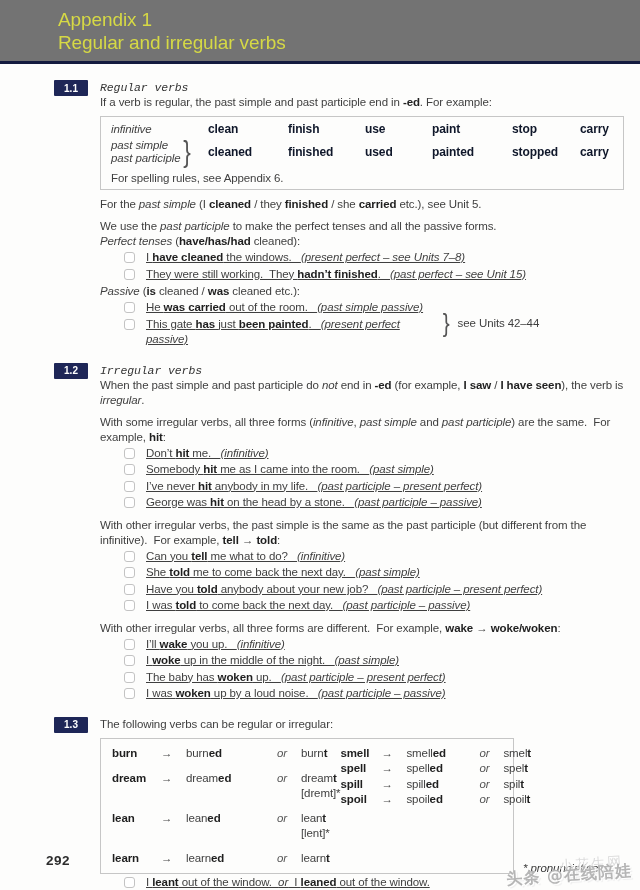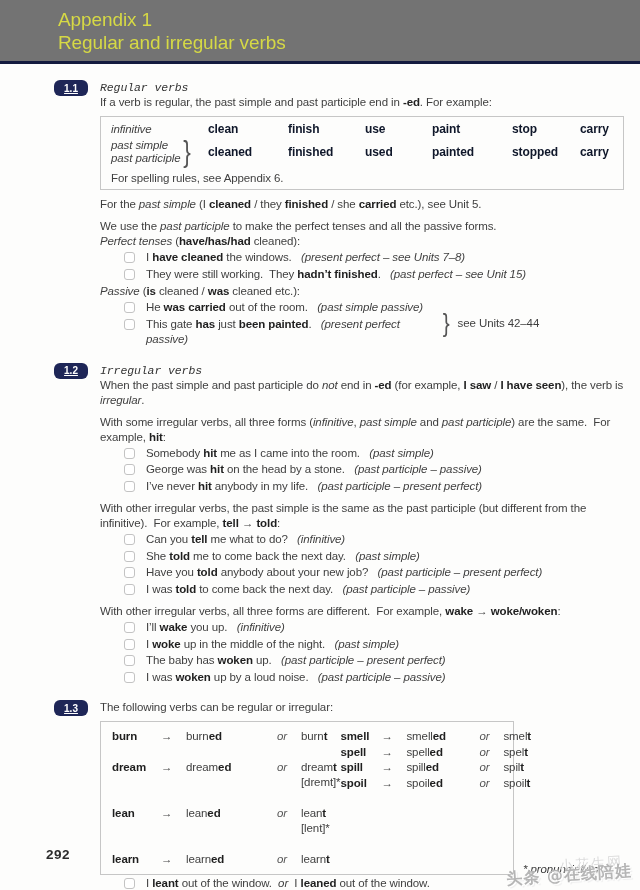--- a/index.html
+++ b/index.html
@@ -13,58 +13,58 @@
   .i{font-style:italic;}
   
   .hdr{background:#737373;color:#d6d945;height:64px;box-sizing:border-box;
        padding:8px 0 0 58px;border-bottom:3px solid #141b3f;}
   .hdr .t1{font-size:19px;line-height:23px;}
   .hdr .t2{font-size:19px;line-height:24px;}
   
   .content{padding:0 16px 0 100px;box-sizing:border-box;width:640px;}
   .sec{position:relative;}
   .badge{position:absolute;left:-46px;top:0px;background:#1e2657;color:#fff;
-         width:34px;height:16px;border-radius:6px;display:flex;align-items:center;
-         justify-content:center;font-size:10px;font-weight:bold;letter-spacing:0;text-decoration:underline;}
+         width:34px;height:16px;border-radius:1px;display:flex;align-items:center;
+         justify-content:center;font-size:10px;font-weight:bold;letter-spacing:0;}
   .sechead{font-style:italic;color:#333;font-family:Liberation Mono, monospace;}
   .para{margin-top:7px;}
   .tight{margin-top:0;}
   
-  .item{display:flex;gap:11px;padding-left:24px;margin-top:1px;line-height:15.5px;}
+  .item{display:flex;gap:11px;padding-left:24px;margin-top:1px;line-height:15.5px;text-decoration:underline;}
   .cb{width:9px;height:9px;border:1.5px solid #c3c3c3;border-radius:3px;
       flex:none;margin-top:2px;background:#fff;}
   
   .vtable{border:1.5px solid #c6c6c6;margin-top:6px;padding:5px 10px 3px 10px;}
   .vrow{display:grid;grid-template-columns:97px 80px 77px 67px 80px 68px auto;
         align-items:center;}
   .vrow .vb{font-weight:bold;color:#0f172a;font-size:12px;}
   .lblwrap{display:flex;align-items:center;gap:2px;}
   .lbl{font-style:italic;line-height:13px;}
   .brace{font-size:30px;font-weight:100;color:#555;transform:scaleX(0.75);line-height:30px;}
   .vnote{margin-top:3px;line-height:16px;}
   
   .pasv{display:flex;align-items:center;}
   .pasv .items{width:340px;}
   .units{display:flex;align-items:center;gap:7px;margin-left:2px;}
   .brace2{font-size:26px;font-weight:100;color:#555;transform:scaleX(0.8);}
   
   .t13wrap{display:flex;align-items:flex-end;margin-top:6px;}
   .vtable2{border:1.5px solid #c6c6c6;box-sizing:border-box;width:414px;
            padding:7px 6px 7px 11px;display:flex;}
-  .half1{display:grid;grid-template-columns:49px 25px 91px 24px auto;row-gap:16px;
+  .half1{display:grid;grid-template-columns:49px 25px 91px 24px auto;row-gap:10px;
          align-content:start;width:246px;}
   .half2{display:grid;grid-template-columns:41px 25px 73px 24px auto;row-gap:0.5px;
          align-content:start;flex:1;}
   .cell{line-height:15px;}
   .verbc{font-weight:bold;color:#1f1f1f;}
   .arrowc{color:#444;}
   .orc{font-style:italic;color:#555;}
   .pron{font-style:italic;color:#3a3a3a;margin:0 0 -2px 9px;white-space:nowrap;}
   
-  .pageno{position:absolute;left:46px;bottom:28px;font-weight:bold;
+  .pageno{position:absolute;left:46px;bottom:22px;font-weight:bold;
           font-size:13.5px;color:#2c2c2c;letter-spacing:0.5px;}
   .wm{position:absolute;right:8px;bottom:8px;transform:rotate(-4deg);
       font-family:"DejaVu Sans",sans-serif;text-align:right;}
   .wmback{color:#dcdcdc;font-size:14px;letter-spacing:2px;
           text-shadow:1px 1px 0 #fff;margin-right:8px;margin-bottom:-6px;}
   .wmfront{color:#b5b5b5;font-size:16px;font-weight:bold;letter-spacing:1px;
            text-shadow:1px 1px 0 #fff,2px 2px 1px #eee;}
 </style>
 </head>
 <body>
@@ -150,34 +150,38 @@
   </div>
 
   <div class="sec" style="margin-top:15px;">
     <span class="badge">1.2</span>
     <div class="sechead">Irregular verbs</div>
     <div><span>When the past simple and past participle do </span><span class="i">not</span><span> end in </span><span class="b">-ed</span><span> (for example, </span><span class="b">I saw</span><span> / </span><span class="b">I have seen</span><span>), the verb is </span><span class="i">irregular</span><span>.</span></div>
 
     <div class="para"><span>With some irregular verbs, all three forms (</span><span class="i">infinitive</span><span>, </span><span class="i">past simple</span><span> and </span><span class="i">past participle</span><span>) are the same.&nbsp; For example, </span><span class="b">hit</span><span>:</span></div>
     <div>
 
+        <div class="item">
+          <span class="cb"></span>
+          <span><span>Don’t </span><span class="b">hit</span><span> me.&nbsp;&nbsp; </span><span class="i">(infinitive)</span></span>
+        </div>
 
         <div class="item">
           <span class="cb"></span>
           <span><span>Somebody </span><span class="b">hit</span><span> me as I came into the room.&nbsp;&nbsp; </span><span class="i">(past simple)</span></span>
         </div>
 
         <div class="item">
           <span class="cb"></span>
+          <span><span>I’ve never </span><span class="b">hit</span><span> anybody in my life.&nbsp;&nbsp; </span><span class="i">(past participle – present perfect)</span></span>
+        </div>
+
+        <div class="item">
+          <span class="cb"></span>
           <span><span>George was </span><span class="b">hit</span><span> on the head by a stone.&nbsp;&nbsp; </span><span class="i">(past participle – passive)</span></span>
-        </div>
-
-        <div class="item">
-          <span class="cb"></span>
-          <span><span>I’ve never </span><span class="b">hit</span><span> anybody in my life.&nbsp;&nbsp; </span><span class="i">(past participle – present perfect)</span></span>
         </div>
       </div>
 
     <div class="para"><span>With other irregular verbs, the past simple is the same as the past participle (but different from the infinitive).&nbsp; For example, </span><span class="b">tell</span><span> → </span><span class="b">told</span><span>:</span></div>
     <div>
 
         <div class="item">
           <span class="cb"></span>
           <span><span>Can you </span><span class="b">tell</span><span> me what to do?&nbsp;&nbsp; </span><span class="i">(infinitive)</span></span>
         </div>

